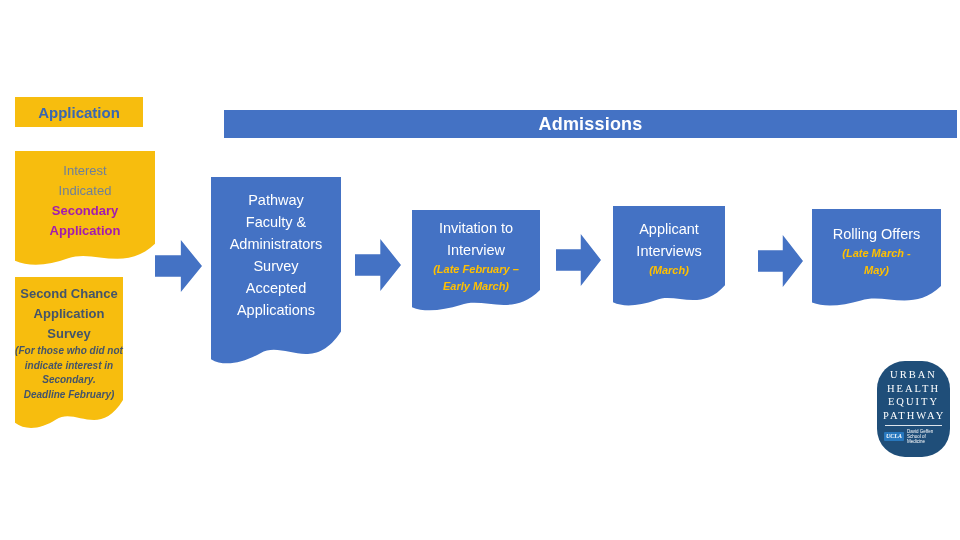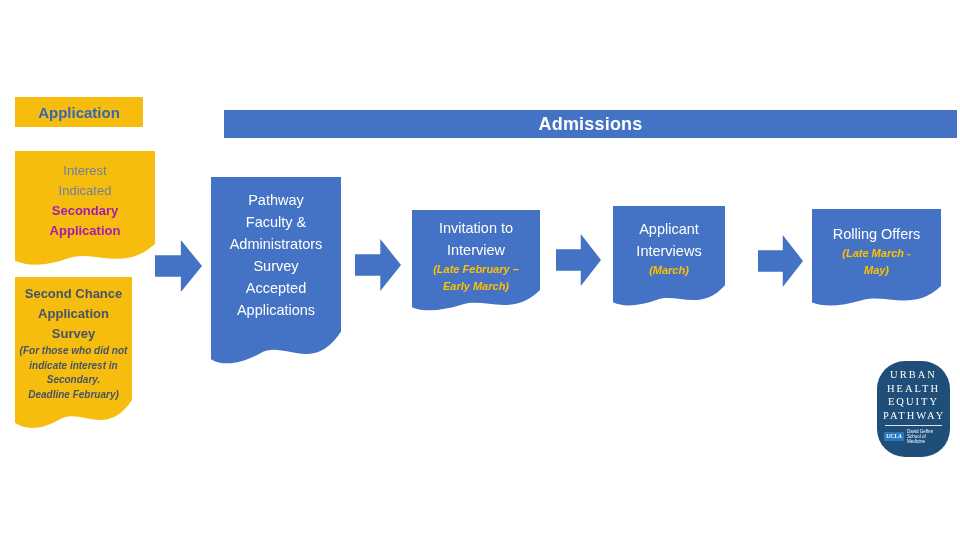--- a/index.html
+++ b/index.html
@@ -69,21 +69,21 @@
       <path d="M0,0 H100 V76 C78,100 56,80 38,88 C24,94 10,95 0,90 Z" fill="#F7BD0E"></path>
     </svg>
     <div class="content" style="padding-top:10px;">
       <div class="t-reg">Interest</div>
       <div class="t-reg">Indicated</div>
       <div class="t-bold">Secondary</div>
       <div class="t-bold">Application</div>
     </div>
   </div>
 
-  <div class="wavebox gold-box" style="left:15px;top:277px;width:117px;height:162px;">
+  <div class="wavebox gold-box" style="left:15px;top:277px;width:108px;height:162px;">
     <svg viewBox="0 0 100 100" preserveAspectRatio="none">
       <path d="M0,0 H100 V76 C78,100 56,80 38,88 C24,94 10,95 0,90 Z" fill="#F7BD0E"></path>
     </svg>
     <div class="content" style="padding-top:7px;">
       <div class="t-slate">Second Chance</div>
       <div class="t-slate">Application</div>
       <div class="t-slate">Survey</div>
       <div class="t-note">(For those who did not</div>
       <div class="t-note">indicate interest in</div>
       <div class="t-note">Secondary.</div>

